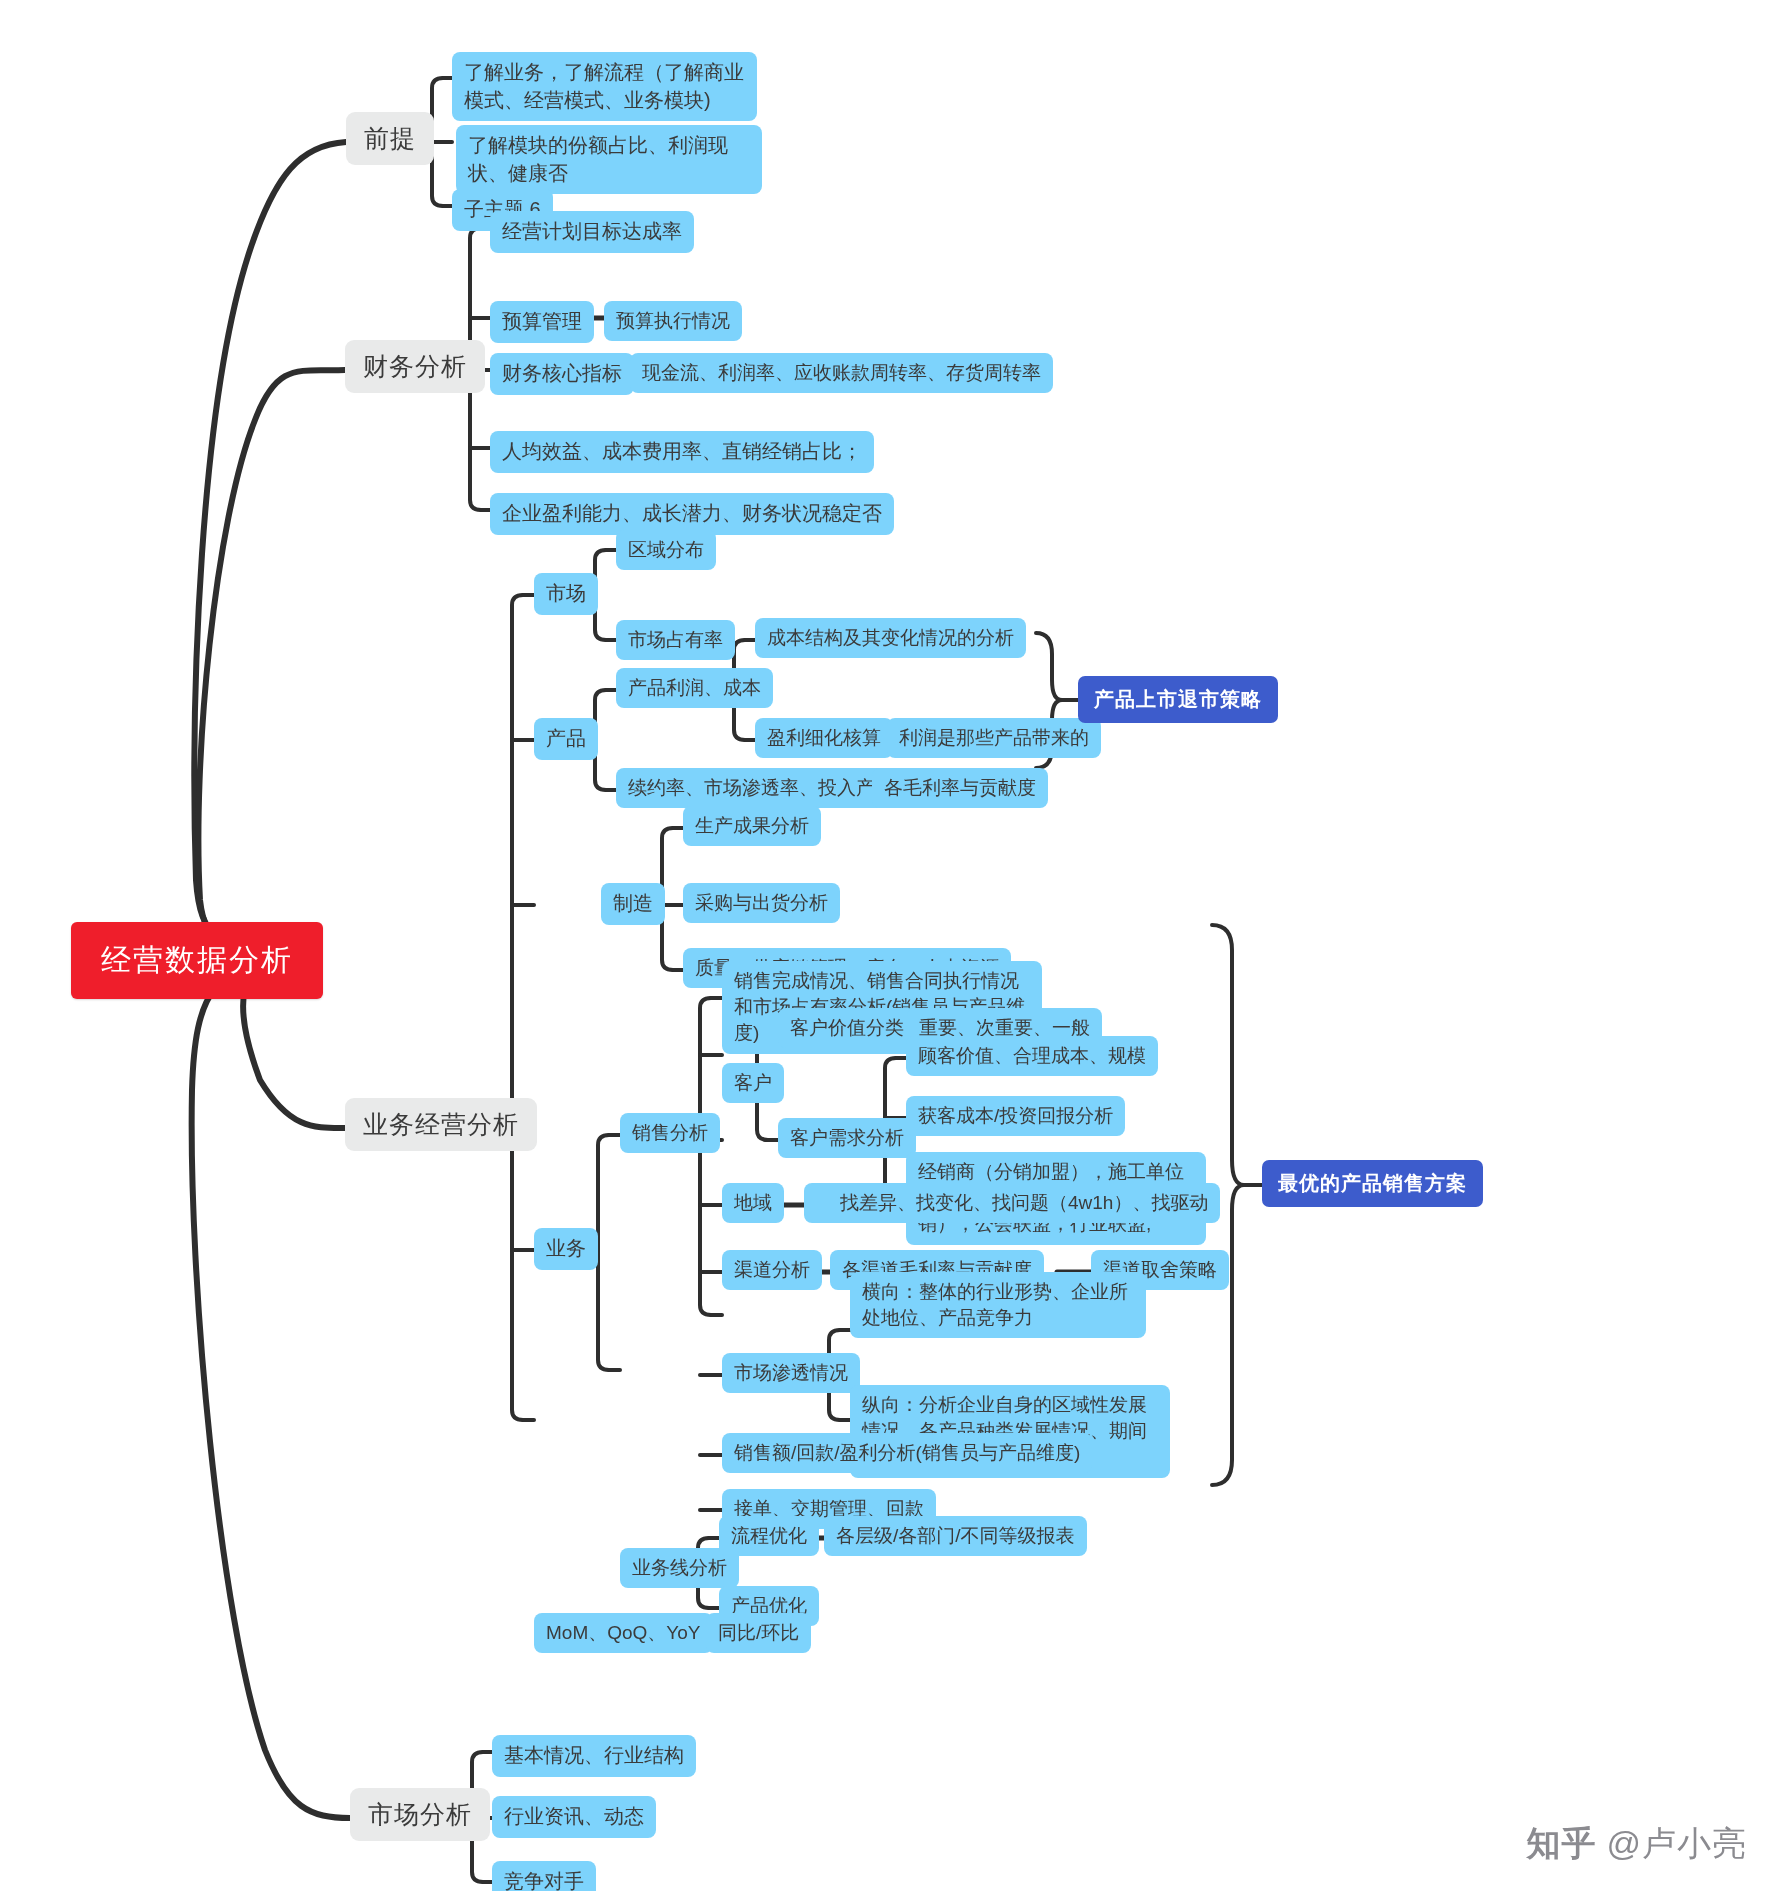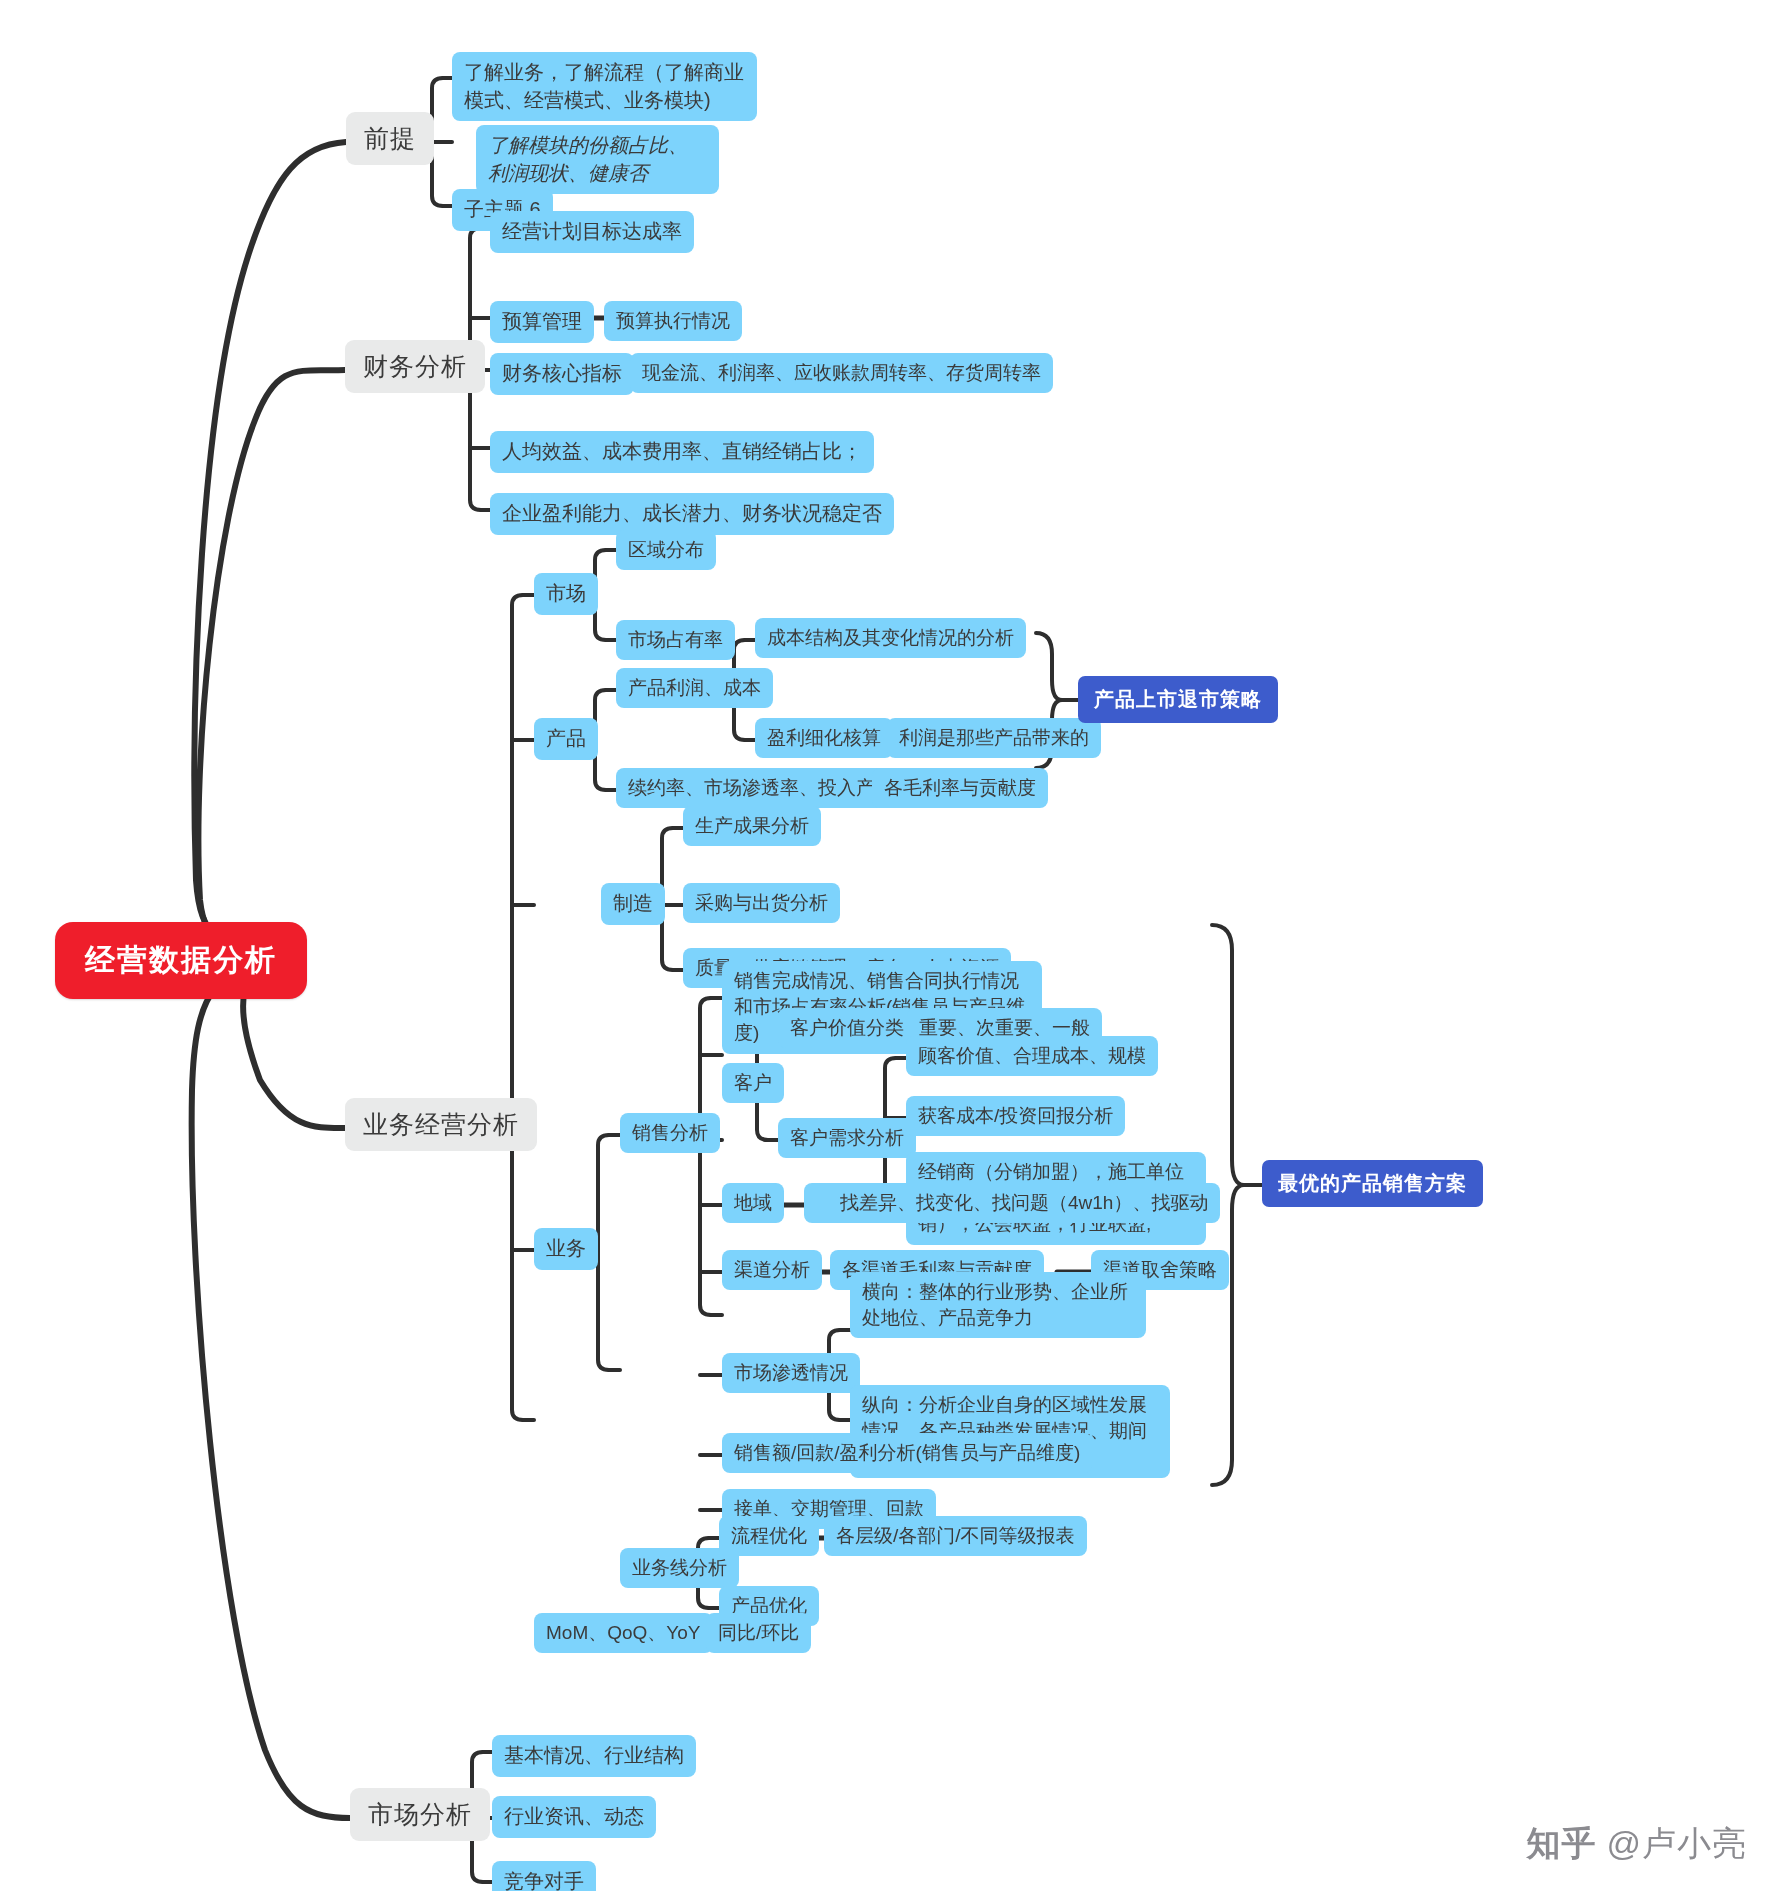--- a/index.html
+++ b/index.html
@@ -21,25 +21,26 @@
     padding: 7px 12px;
     line-height: 1.38;
     white-space: pre-line;
     color: #3b3b3b;
   }
   .root {
     position:absolute;
     background:#ef1e2b;
     color:#ffffff;
     font-size:30px;
-    font-weight:bold;
-    border-radius:18px;
+    font-weight:normal;
+    border-radius:6px;
     padding:18px 30px;
     letter-spacing:2px;
     box-shadow:0 1px 2px rgba(0,0,0,.15);
+    margin-left:16px;
   }
   .branch {
     position:absolute;
     background:#e9eaea;
     color:#3b3b3b;
     font-size:25px;
     border-radius:9px;
     padding:10px 18px;
     letter-spacing:1px;
   }
@@ -193,21 +194,21 @@
       <path d="M483 1752 L 492 1752"></path>
       <path d="M472 1818 L 492 1818"></path>
       <path d="M483 1882 L 492 1882"></path>
     </g>
   </svg>
 
   <div class="root" style="left:55px; top:922px;">经营数据分析</div>
 
   <div class="branch" style="left:346px; top:112px;">前提</div>
   <div class="node lvl2" style="left:452px; top:52px; width:305px;">了解业务，了解流程（了解商业模式、经营模式、业务模块)</div>
-  <div class="node lvl2" style="left:476px; top:125px; width:243px;font-style:italic;">了解模块的份额占比、利润现状、健康否</div>
+  <div class="node lvl2" style="left:456px; top:125px; width:306px;">了解模块的份额占比、利润现状、健康否</div>
   <div class="node lvl2" style="left:452px; top:189px;">子主题 6</div>
 
   <div class="branch" style="left:345px; top:340px;">财务分析</div>
   <div class="node lvl2" style="left:490px; top:211px;">经营计划目标达成率</div>
   <div class="node lvl2" style="left:490px; top:301px;">预算管理</div>
   <div class="node lvl3" style="left:604px; top:301px;">预算执行情况</div>
   <div class="node lvl2" style="left:490px; top:353px;">财务核心指标</div>
   <div class="node lvl3" style="left:630px; top:353px;">现金流、利润率、应收账款周转率、存货周转率</div>
   <div class="node lvl2" style="left:490px; top:431px;">人均效益、成本费用率、直销经销占比；</div>
   <div class="node lvl2" style="left:490px; top:493px;">企业盈利能力、成长潜力、财务状况稳定否</div>

